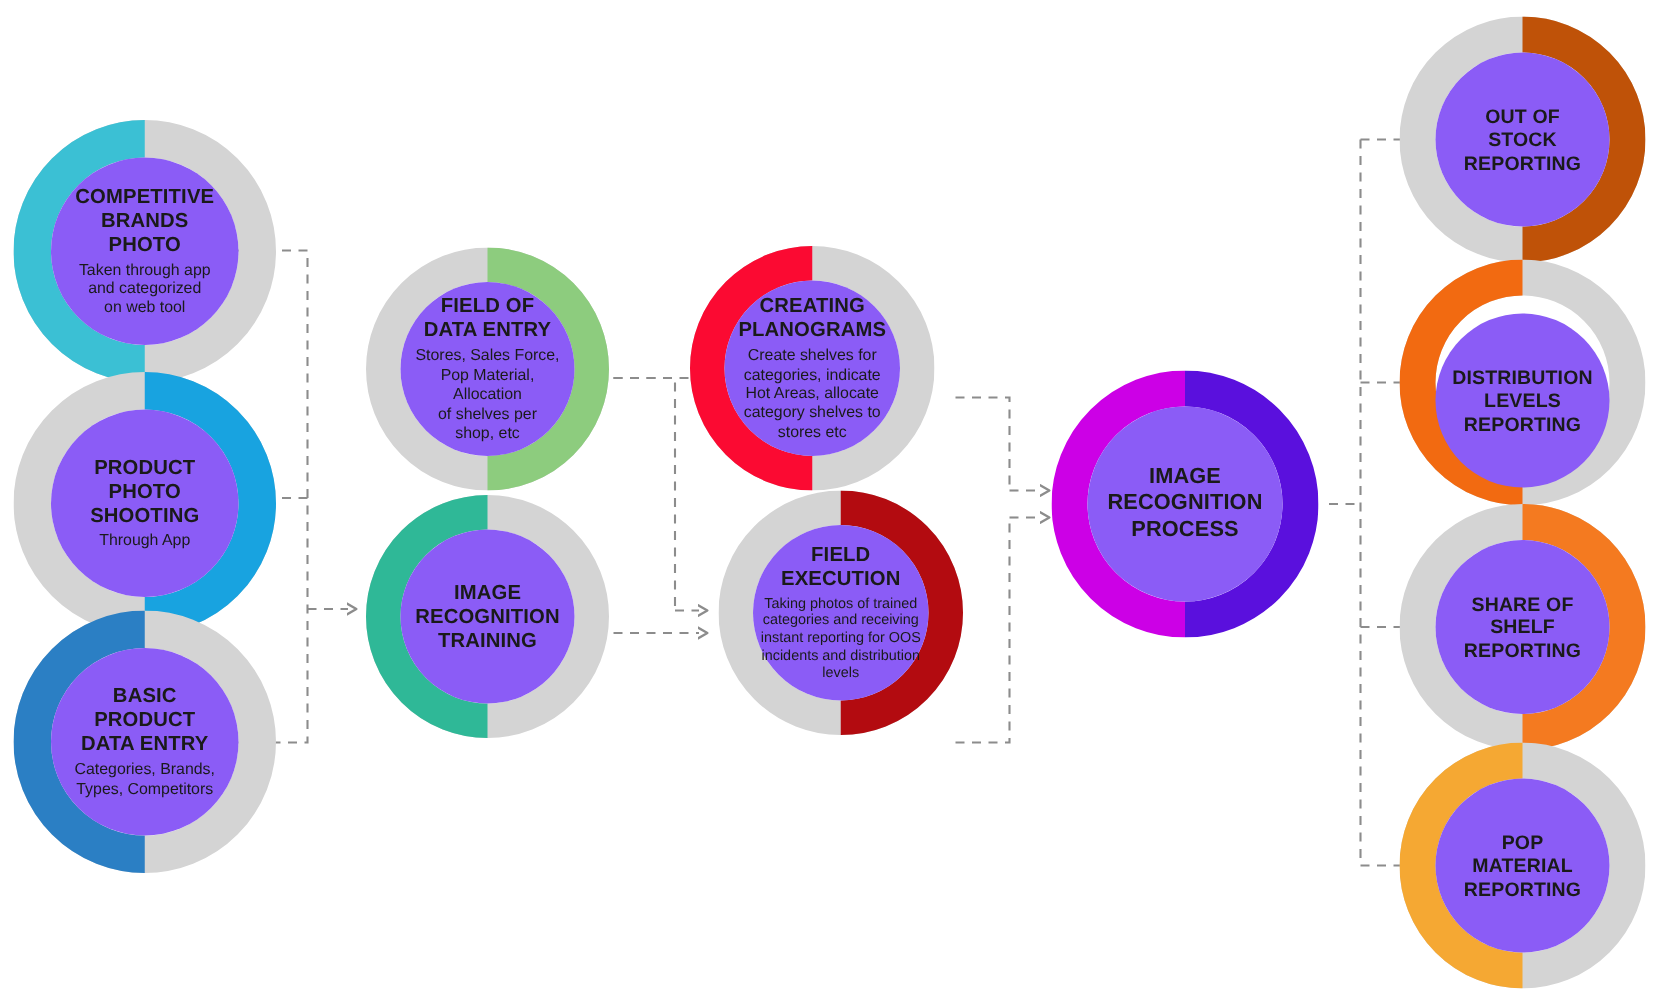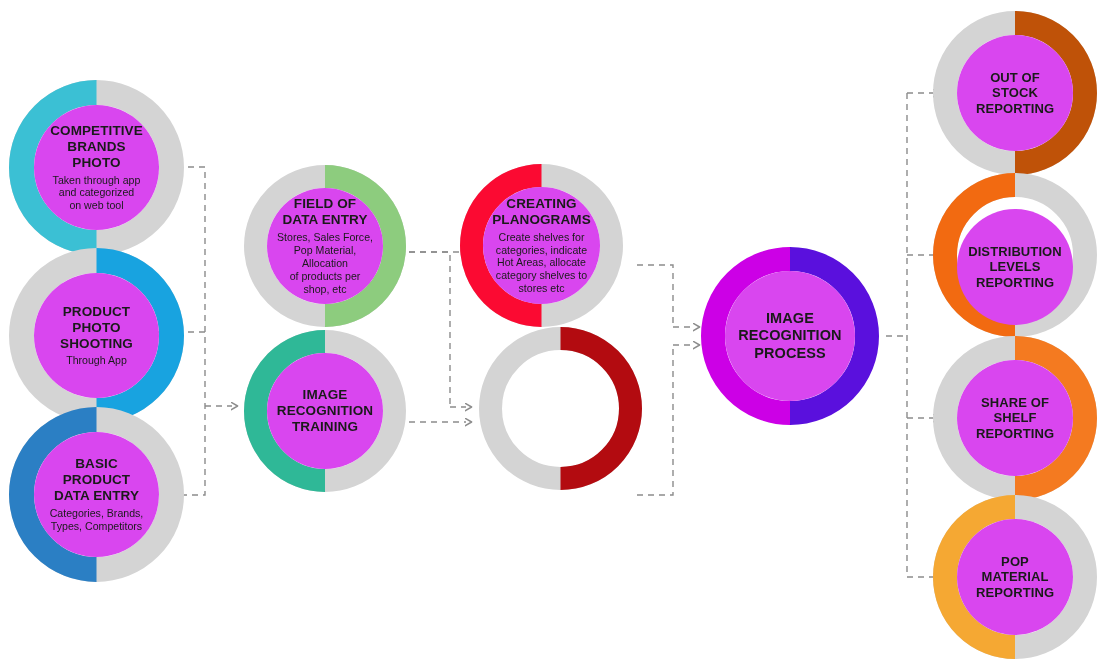--- a/index.html
+++ b/index.html
@@ -25,21 +25,21 @@
   }
   .node .ringsvg {
     position: absolute;
     left: 0;
     top: 0;
     display: block;
   }
   .node .inner {
     position: absolute;
     border-radius: 50%;
-    background: #d946ef;
+    background: #8b5cf6;
     display: flex;
     flex-direction: column;
     align-items: center;
     justify-content: center;
     text-align: center;
     box-sizing: border-box;
   }
   .node .title {
     font-weight: bold;
     color: #1a1a1a;
@@ -161,21 +161,21 @@
   <div class="node sz-mid" style="left:244px; top:165px; width:162px; height:162px;">
     <svg class="ringsvg" width="162" height="162" viewBox="0 0 162 162">
       <circle cx="81" cy="81" r="69.5" fill="none" stroke="#d4d4d4" stroke-width="23"></circle>
       <path d="M81,11.5 A69.5,69.5 0 0,1 81,150.5" fill="none" stroke="#8dcc7e" stroke-width="23"></path>
     </svg>
     <div class="inner" style="left:23px; top:23px; width:116px; height:116px; padding:3px 4px;">
       <div class="title" style="white-space:pre-line;">FIELD OF
 DATA ENTRY</div>
       <div class="desc" style="white-space:pre-line;">Stores, Sales Force,
 Pop Material, Allocation
-of products per
+of shelves per
 shop, etc</div>
     </div>
   </div>
 
   <div class="node sz-mid" style="left:244px; top:330px; width:162px; height:162px;">
     <svg class="ringsvg" width="162" height="162" viewBox="0 0 162 162">
       <circle cx="81" cy="81" r="69.5" fill="none" stroke="#d4d4d4" stroke-width="23"></circle>
       <path d="M81,11.5 A69.5,69.5 0 0,0 81,150.5" fill="none" stroke="#2fb897" stroke-width="23"></path>
     </svg>
     <div class="inner" style="left:23px; top:23px; width:116px; height:116px; padding:3px 4px;">
@@ -200,20 +200,29 @@
 category shelves to
 stores etc</div>
     </div>
   </div>
 
   <div class="node sz-field" style="left:479px; top:327px; width:163px; height:163px;">
     <svg class="ringsvg" width="163" height="163" viewBox="0 0 163 163">
       <circle cx="81.5" cy="81.5" r="70" fill="none" stroke="#d4d4d4" stroke-width="23"></circle>
       <path d="M81.5,11.5 A70,70 0 0,1 81.5,151.5" fill="none" stroke="#b30b10" stroke-width="23"></path>
     </svg>
+    <div class="inner" style="left:23px; top:23px; width:117px; height:117px; padding:3px 2px;">
+      <div class="title" style="white-space:pre-line;">FIELD
+EXECUTION</div>
+      <div class="desc" style="white-space:pre-line;">Taking photos of trained
+categories and receiving
+instant reporting for OOS
+incidents and distribution
+levels</div>
+    </div>
   </div>
 
   <div class="node sz-core" style="left:701px; top:247px; width:178px; height:178px;">
     <svg class="ringsvg" width="178" height="178" viewBox="0 0 178 178">
       <path d="M89,12 A77,77 0 0,0 89,166" fill="none" stroke="#cc00e6" stroke-width="24"></path>
       <path d="M89,12 A77,77 0 0,1 89,166" fill="none" stroke="#5a10dd" stroke-width="24"></path>
     </svg>
     <div class="inner" style="left:24px; top:24px; width:130px; height:130px; padding:4px 6px;">
       <div class="title" style="white-space:pre-line;">IMAGE
 RECOGNITION

